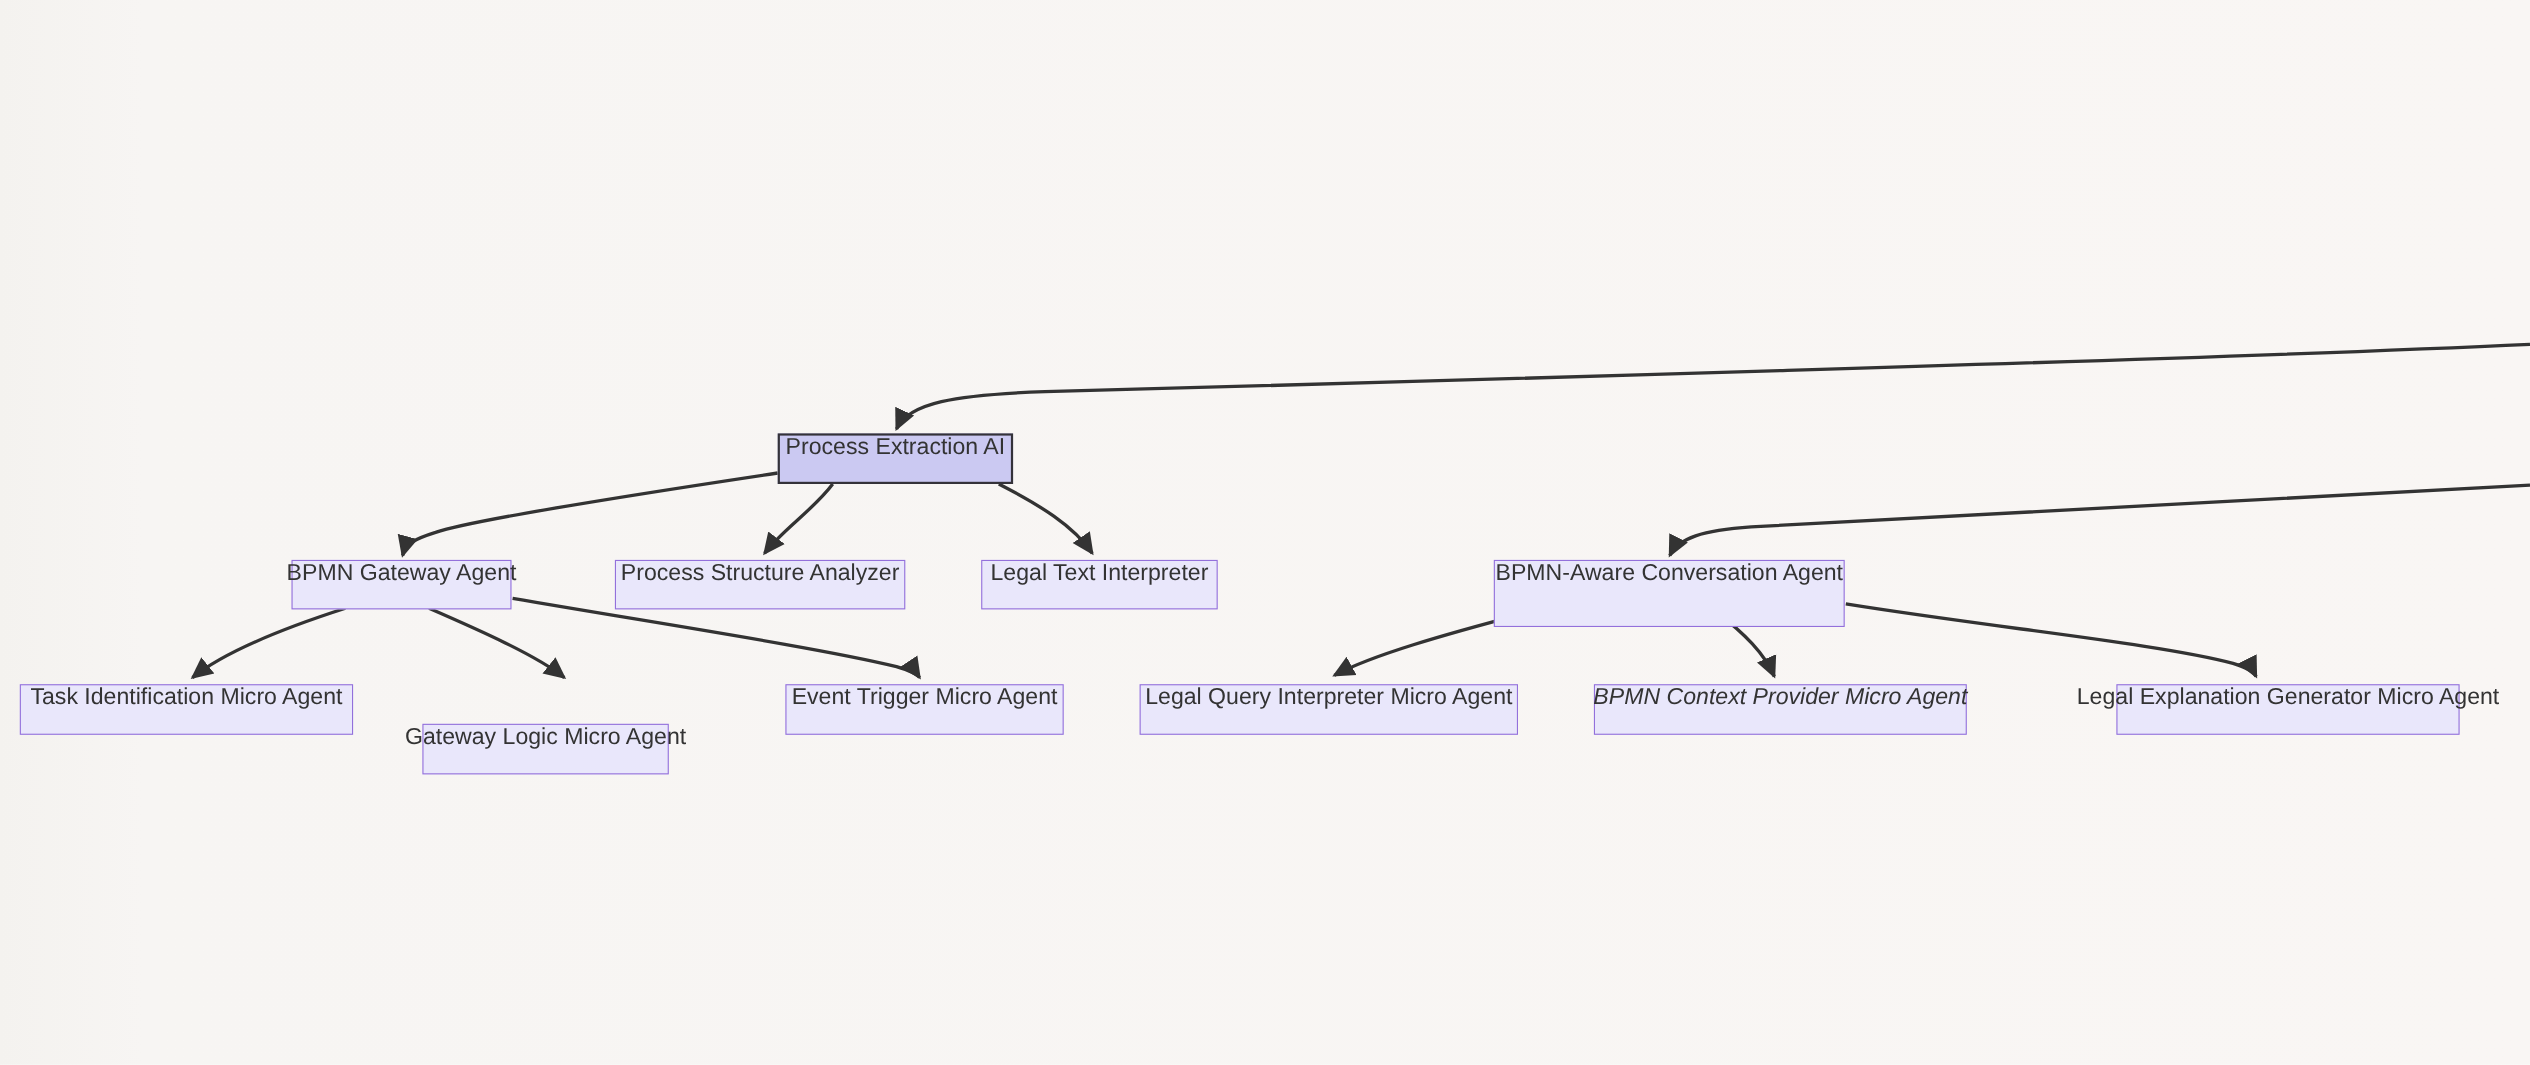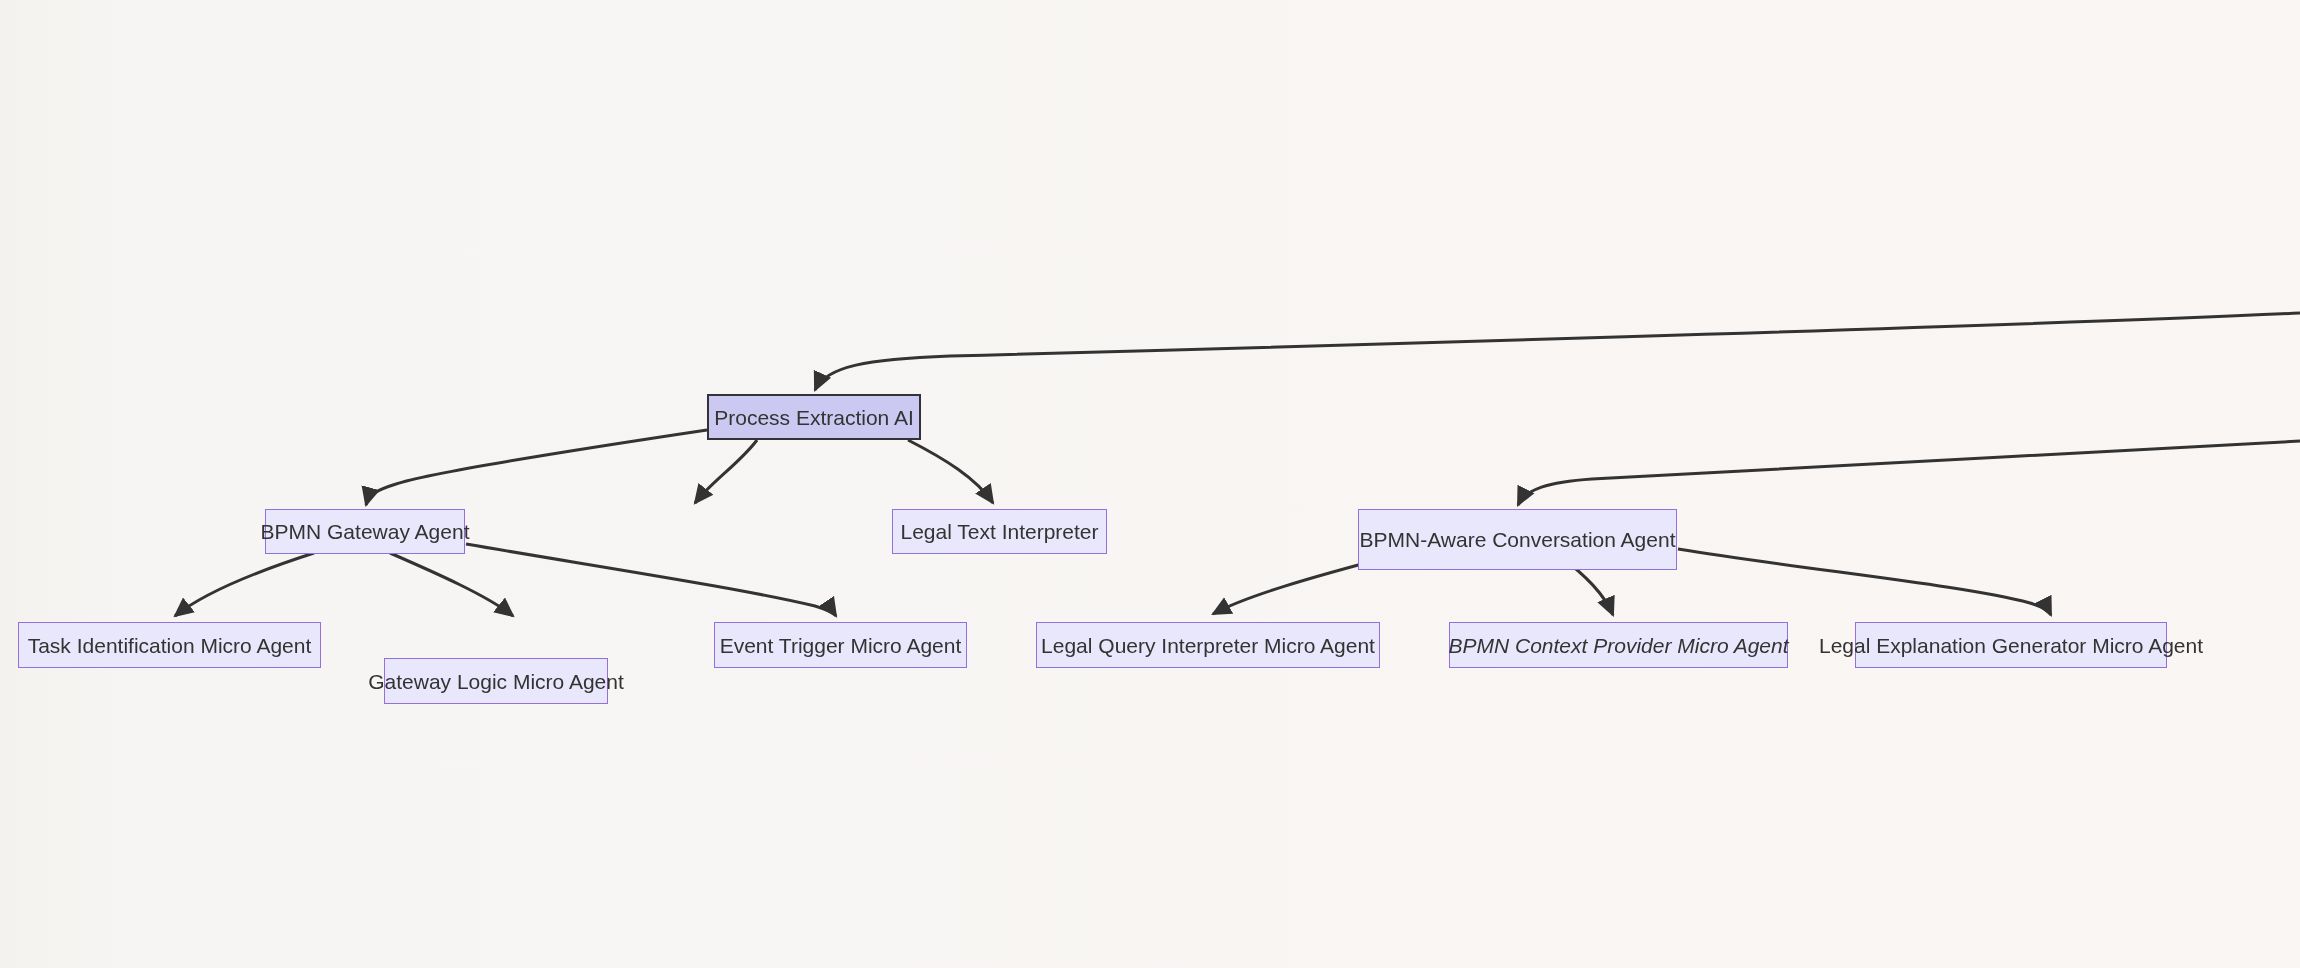--- a/index.html
+++ b/index.html
@@ -21,21 +21,21 @@
   }
   #diagram{position:absolute;left:0;top:0;width:2300px;height:968px;}
   svg#edges{position:absolute;left:0;top:0;width:2300px;height:968px;display:block;}
   svg#edges path.edge{fill:none;stroke:var(--edge-color);stroke-width:3;stroke-linejoin:round;}
   svg#edges .arrowhead{fill:var(--edge-color);stroke:none;}
   .node{
     position:absolute;box-sizing:border-box;
     background:var(--node-fill);
     border:1.5px solid var(--node-border);
     color:var(--text-color);
-    display:flex;align-items:center;justify-content:center;
+    display:flex;align-items:flex-start;justify-content:center;
     font-size:21px;line-height:1;white-space:nowrap;
     cursor:pointer;
   }
   .node.selected{
     background:var(--selected-fill);
     border:2.5px solid var(--selected-border);
   }
 </style>
 </head>
 <body>
@@ -62,20 +62,23 @@
   </svg>
 
   <div class="node selected" style="left:707px;top:394px;width:214px;height:46px;">
     <span>Process Extraction AI</span>
   </div>
 
   <div class="node" style="left:265px;top:509px;width:200px;height:45px;">
     <span>BPMN Gateway Agent</span>
   </div>
 
+  <div class="node" style="left:559px;top:509px;width:264px;height:45px;">
+    <span>Process Structure Analyzer</span>
+  </div>
 
   <div class="node" style="left:892px;top:509px;width:215px;height:45px;">
     <span>Legal Text Interpreter</span>
   </div>
 
   <div class="node" style="left:1358px;top:509px;width:319px;height:61px;">
     <span>BPMN-Aware Conversation Agent</span>
   </div>
 
   <div class="node" style="left:18px;top:622px;width:303px;height:46px;">
@@ -91,17 +94,17 @@
   </div>
 
   <div class="node" style="left:1036px;top:622px;width:344px;height:46px;">
     <span>Legal Query Interpreter Micro Agent</span>
   </div>
 
   <div class="node" style="left:1449px;top:622px;width:339px;height:46px;font-style:italic;">
     <span>BPMN Context Provider Micro Agent</span>
   </div>
 
-  <div class="node" style="left:1855px;top:622px;width:312px;height:46px;">
+  <div class="node" style="left:1924px;top:622px;width:312px;height:46px;">
     <span>Legal Explanation Generator Micro Agent</span>
   </div>
 
 </div>
 
 </body></html>

